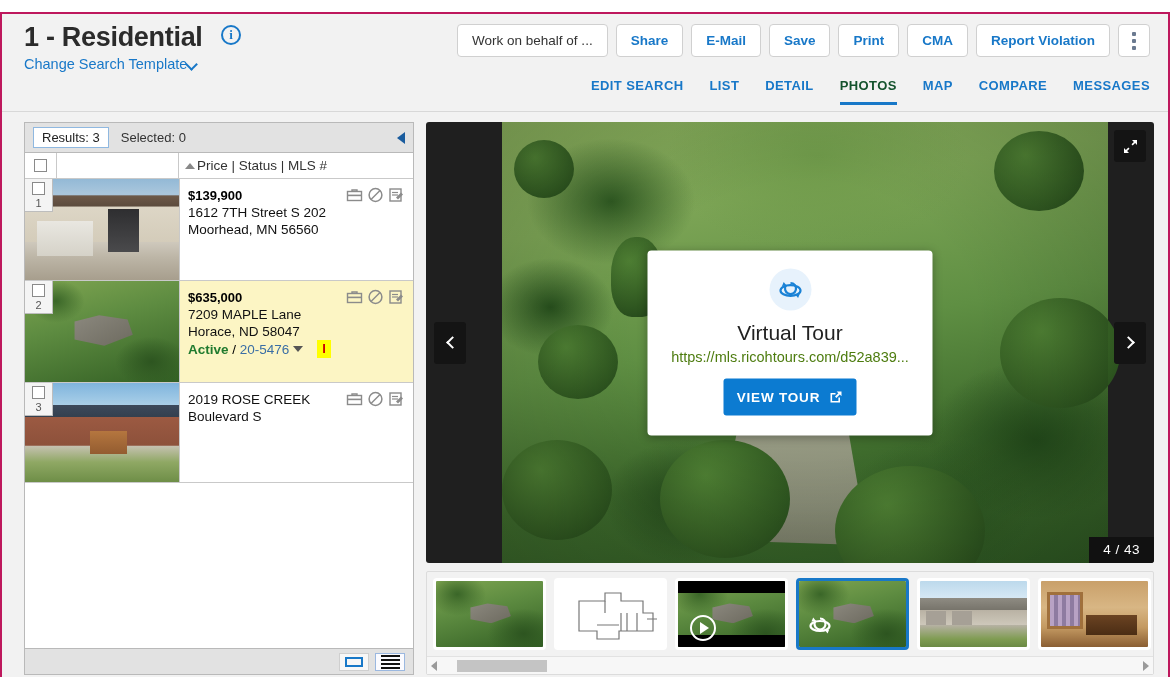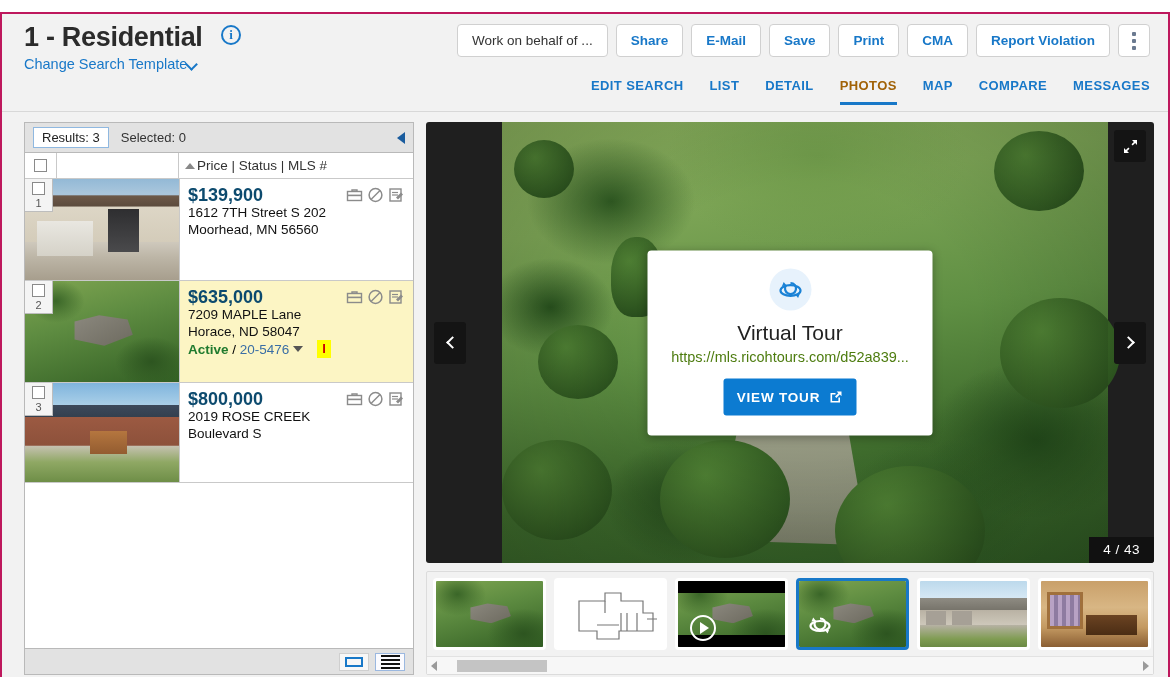--- a/index.html
+++ b/index.html
@@ -73,21 +73,21 @@
 
   .navtabs {
     position: absolute; right: 18px; top: 64px;
     display: flex; gap: 26px; align-items: flex-end;
   }
   .navtab {
     color: #1878c8; font-size: 13px; font-weight: bold;
     letter-spacing: 0.4px; padding-bottom: 9px; cursor: pointer;
     border-bottom: 3px solid transparent;
   }
-  .navtab.active { color: #a16207; border-bottom-color: #1878c8; }
+  .navtab.active { color: #14532d; border-bottom-color: #1878c8; }
 
   
   .main {
     position: absolute; left: 0; top: 98px; right: 0; bottom: 0;
     display: flex; padding: 10px 14px 12px 22px; gap: 12px;
   }
 
   
   .results-panel {
     width: 390px; display: flex; flex-direction: column;
@@ -146,21 +146,21 @@
   .thumb-img { position: absolute; inset: 0; }
   .rowbadge {
     position: absolute; left: 0; top: 0; z-index: 3;
     width: 28px; background: #f4f4f4; border: 1px solid #bdbdbd;
     border-left: none; border-top: none;
     display: flex; flex-direction: column; align-items: center;
     padding: 3px 0 2px;
   }
   .rowbadge .num { font-size: 11px; color: #555; margin-top: 2px; }
   .info-cell { flex: 1; padding: 8px 8px 0 8px; position: relative; }
-  .price { font-size: 18px; font-weight: bold; color: #0c4a6e; line-height: 17px; }
+  .price { font-size: 13px; font-weight: bold; color: #000000; line-height: 17px; }
   .addr { font-size: 13.5px; color: #111; line-height: 17px; }
   .statusline { font-size: 13.5px; line-height: 18px; margin-top: 1px; }
   .status-active { color: #1f7a2e; font-weight: bold; }
   .mls { color: #3a6ea5; }
   .mls-caret {
     display: inline-block; width: 0; height: 0; margin-left: 4px;
     vertical-align: middle; position: relative; top: -1px;
     border-left: 5px solid transparent; border-right: 5px solid transparent;
     border-top: 6px solid #555555;
   }
@@ -525,21 +525,20 @@
 
         <div class="lrow r3">
           <div class="thumb-cell">
             <div class="thumb-img ph-brick3"></div>
             <div class="rowbadge">
               <span class="cb"></span>
               <span class="num">3</span>
             </div>
           </div>
           <div class="info-cell">
-            <div class="price">$800,000</div>
             <div class="addr">2019 ROSE CREEK</div>
             <div class="addr">Boulevard S</div>
             <div class="row-icons">
               <svg width="17" height="16" viewBox="0 0 17 16">
                   <rect x="1.5" y="4.5" width="14" height="9" fill="none" stroke="#8b8b8b" stroke-width="1.4"></rect>
                   <path d="M6 4.5V3h5v1.5" fill="none" stroke="#8b8b8b" stroke-width="1.4"></path>
                   <rect x="1.5" y="7.6" width="14" height="1.6" fill="#8b8b8b"></rect>
                 </svg>
               <svg width="17" height="16" viewBox="0 0 17 16">
                   <circle cx="8.5" cy="8" r="6.4" fill="none" stroke="#8b8b8b" stroke-width="1.5"></circle>

